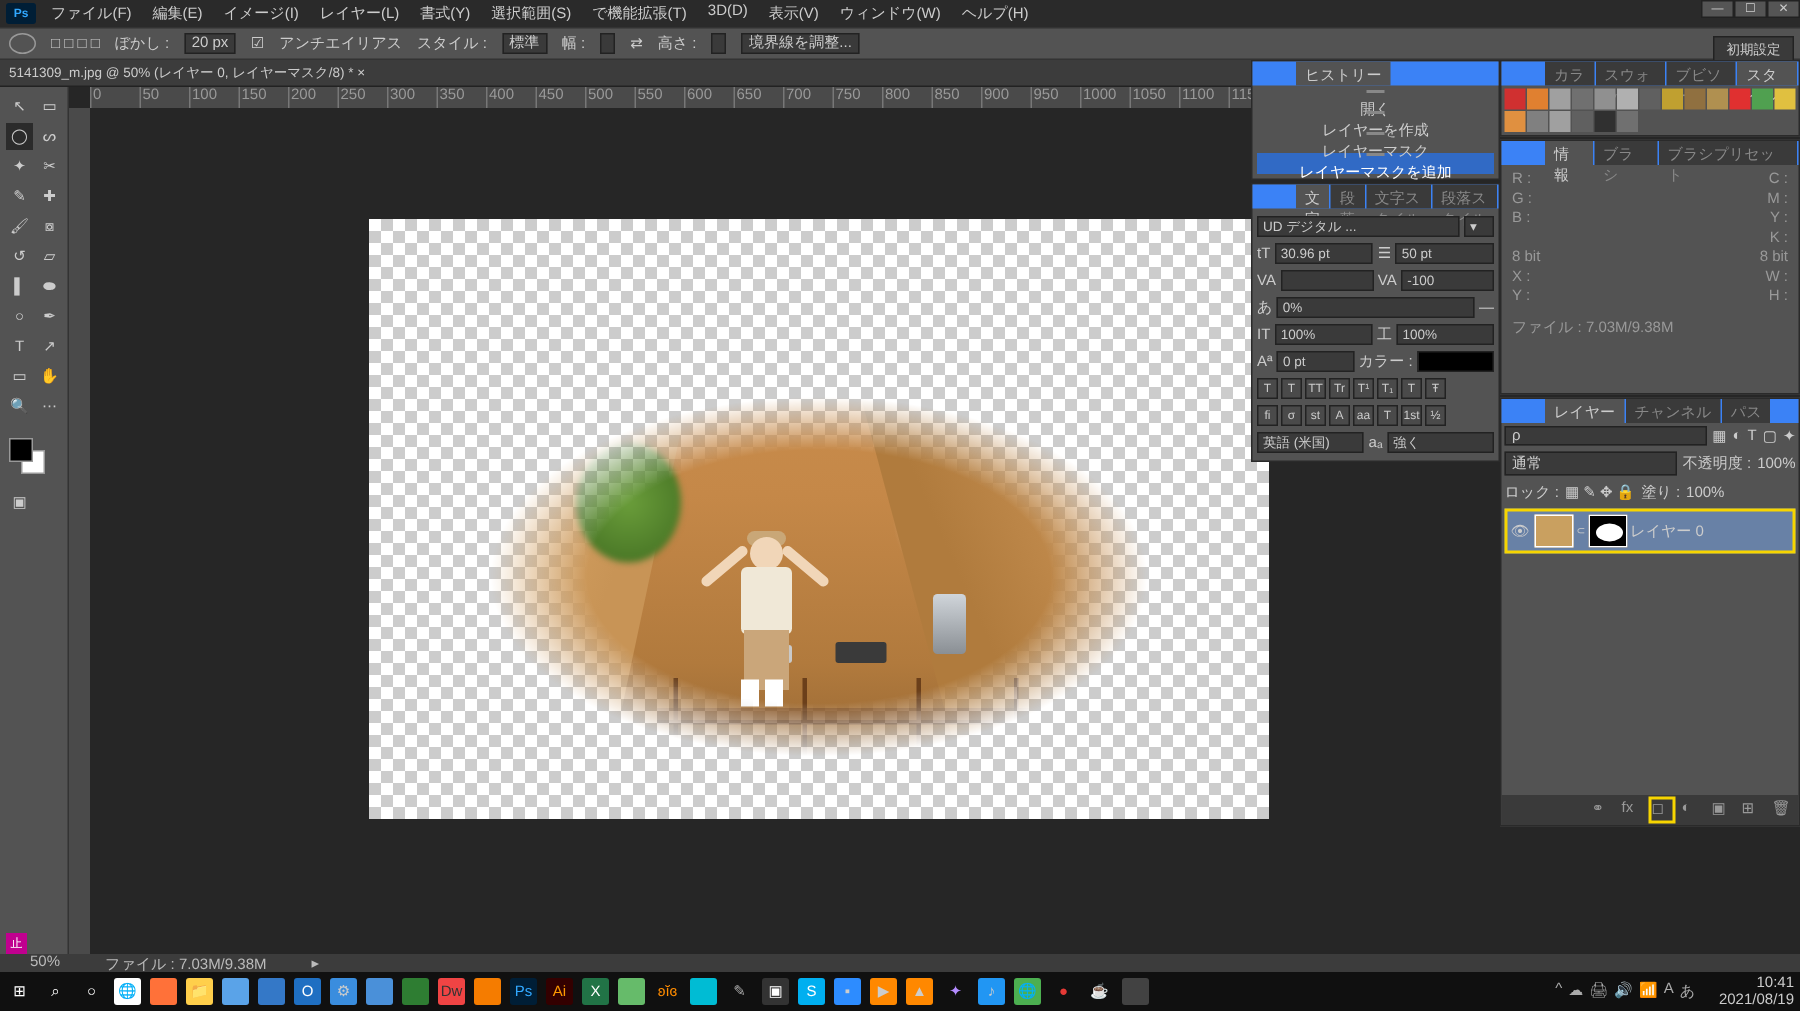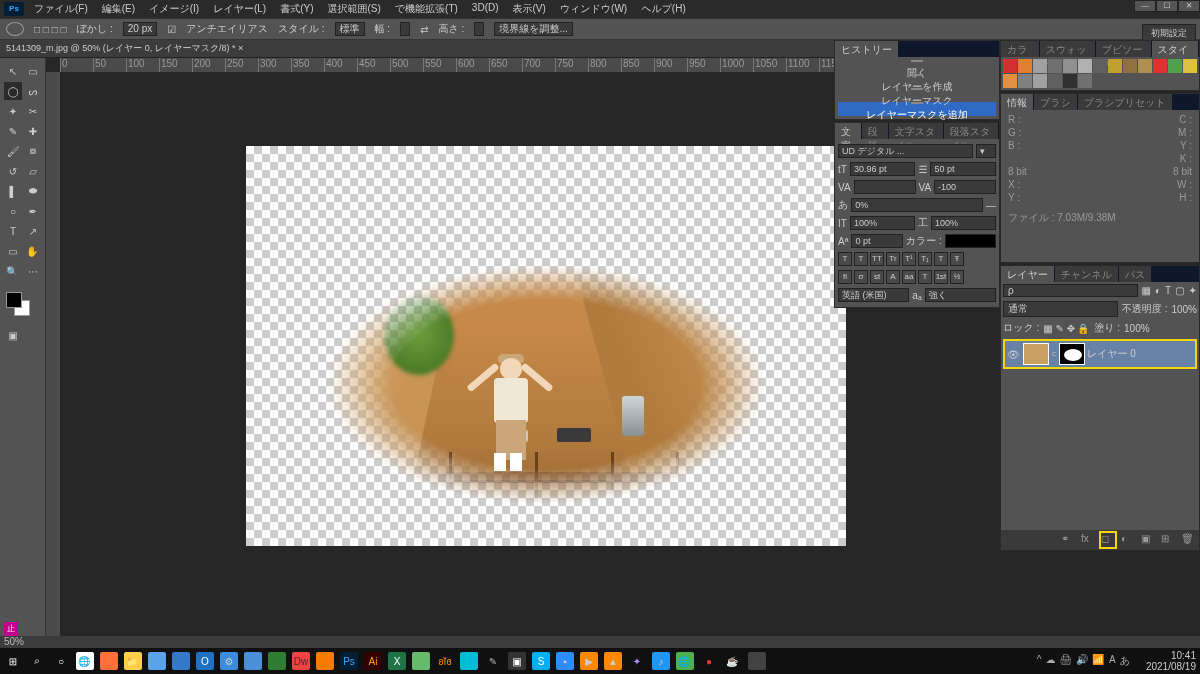--- a/index.html
+++ b/index.html
@@ -61,27 +61,27 @@
 .photo .person .arm1{ width:38px; height:7px; background:#f1d6b8; position:absolute; top:26px; left:-12px; transform:rotate(-40deg); border-radius:4px;}
 .photo .person .arm2{ width:38px; height:7px; background:#f1d6b8; position:absolute; top:26px; left:42px; transform:rotate(40deg); border-radius:4px;}
 .photo .person .legs{ width:30px; height:40px; background:#caa67a; position:absolute; top:72px; left:20px;}
 .photo .person .sock{ width:12px; height:18px; background:#fff; position:absolute; top:105px; left:18px;}
 .photo .person .sock2{ width:12px; height:18px; background:#fff; position:absolute; top:105px; left:34px;}
 .photo .lantern{ position:absolute; left:64%; bottom:32%; width:22px; height:40px; background:linear-gradient(#d0d5da,#8a8f94); border-radius:3px;}
 .photo .cup{ position:absolute; left:44%; bottom:30%; width:14px; height:12px; background:#c9c9c9; border-radius:2px;}
 .photo .stove{ position:absolute; left:52%; bottom:30%; width:34px; height:14px; background:#3a3a3a; border-radius:2px;}
 .photo .green{ position:absolute; left:20%; top:24%; width:70px; height:80px; background:radial-gradient(circle,#6a9d3a,#3f6b20); border-radius:50%; filter:blur(2px);}
 
-.statusbar { position: absolute; left: 0; right: 0; bottom: 26px; height: 12px; background: #3c3c3c; font-size: 8px; color: #bbb; padding: 0 4px; display: flex; gap: 30px; flex-direction: column; }
+.statusbar { position: absolute; left: 0; right: 0; bottom: 26px; height: 12px; background: #3c3c3c; font-size: 8px; color: #bbb; padding: 0 20px; display: flex; gap: 30px; }
 
 .right-col { position: absolute; right: 0; top: 40px; bottom: 38px; width: 200px; }
 .right-col2 { position: absolute; right: 200px; top: 40px; width: 166px; }
 
 .panel { background: #535353; border: 1px solid #2a2a2a; margin-bottom: 2px; }
-.panel .tabs { height: 16px; background: #0f172a; display: flex; font-size: 9px; }
+.panel .tabs { height: 16px; background: #3b82f6; display: flex; font-size: 9px; padding-left: 29px; }
 .panel .tabs div { padding: 2px 6px; background: #535353; margin-right: 1px; }
 .panel .tabs div.inactive { background: #3a3a3a; color: #888; }
 .panel .body { padding: 3px; font-size: 9px; }
 
 .history-row { height: 14px; display: flex; align-items: center; gap: 4px; padding: 0 4px; flex-direction: column; }
 .history-row.sel { background: #316ac5; color: #fff; }
 .history-row .ico { width: 12px; height: 10px; border: 1px solid #888; }
 
 .swatches { display: flex; flex-wrap: wrap; gap: 1px; padding: 2px; }
 .swatches div { width: 14px; height: 14px; }

